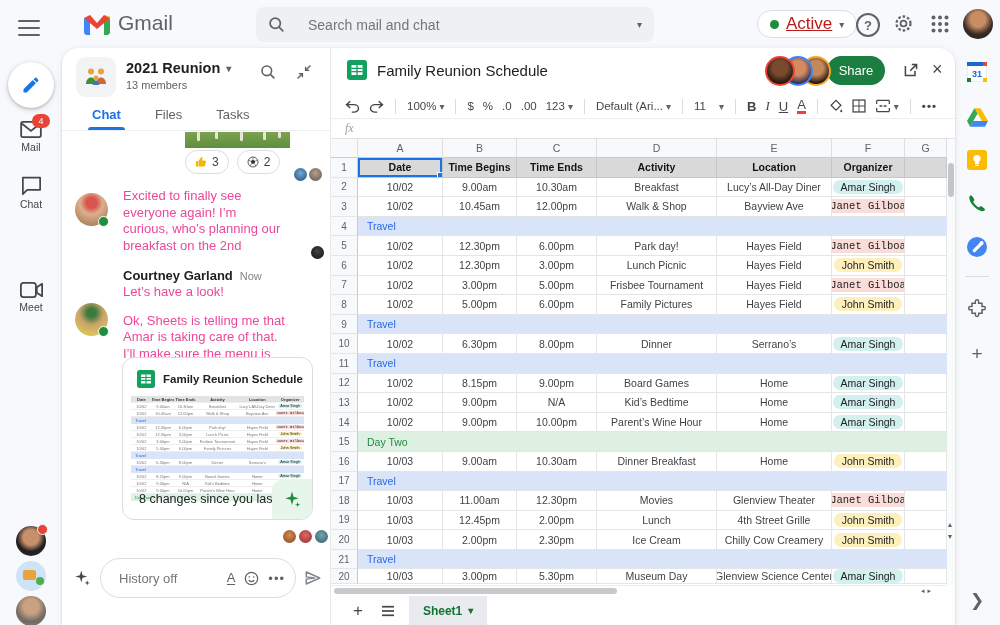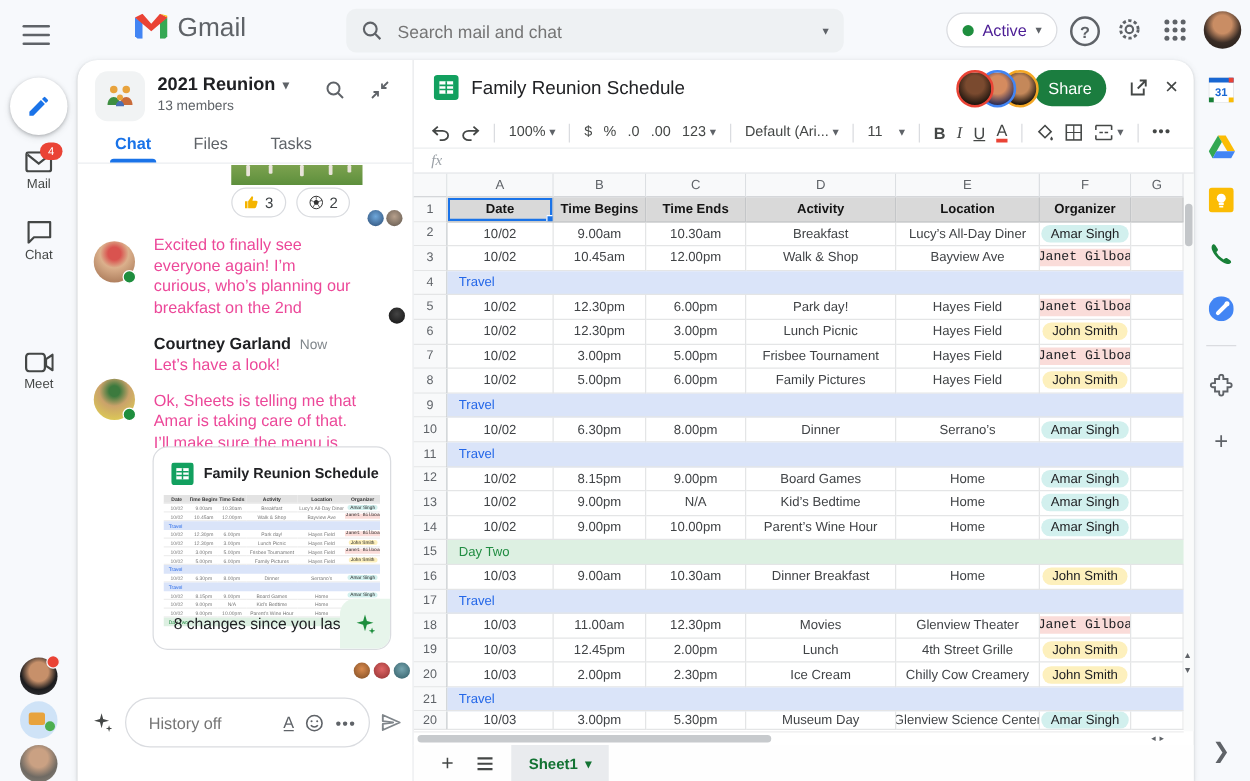--- a/index.html
+++ b/index.html
@@ -1,32 +1,32 @@
 <!DOCTYPE html>
 <html><head>
 <meta charset="utf-8">
 <style>
   html,body{margin:0;padding:0;background:#f6f8fc;font-family:"Liberation Sans",sans-serif;}
   .stage{position:relative;width:1000px;height:625px;overflow:hidden;background:#f7f9fc;}
   .abs{position:absolute;}
-  .flex{display:flex;align-items:flex-start;margin-left:24px;}
+  .flex{display:flex;align-items:flex-end;}
   svg{display:block;}
 
   
   .topbar{position:absolute;left:0;top:0;width:1000px;height:48px;background:#f7f9fc;}
   .hamburger{left:18px;top:15px;width:22px;height:16px;cursor:pointer;}
   .hamburger span{display:block;height:2px;background:#5f6368;margin:5px 0;border-radius:1px;}
   .brand{left:84px;top:11px;gap:8px;}
   .brand-name{font-size:21px;color:#5f6368;}
-  .searchbar{left:277px;top:7px;width:398px;height:35px;background:#eef1f3;border-radius:8px;display:flex;align-items:center;padding:0 12px;box-sizing:border-box;gap:10px;}
+  .searchbar{left:256px;top:7px;width:398px;height:35px;background:#eef1f3;border-radius:8px;display:flex;align-items:center;padding:0 12px;box-sizing:border-box;gap:21px;}
   .searchbar input{flex:1;border:none;background:transparent;outline:none;font-size:14px;color:#3c4043;font-family:"Liberation Sans",sans-serif;}
   .caret{font-size:10px;color:#5f6368;}
   .status-pill{left:757px;top:10px;height:28px;border:1px solid #dadce0;border-radius:15px;background:#fff;display:flex;align-items:center;gap:7px;padding:0 12px;box-sizing:border-box;}
   .status-dot{width:9px;height:9px;border-radius:50%;background:#1e8e3e;}
-  .status-text{font-size:13px;color:#4c1d95;}
+  .status-text{font-size:17px;color:#b91c1c;text-decoration:underline;}
   .help-circle{left:856px;top:13px;width:20px;height:20px;border:2px solid #5f6368;border-radius:50%;color:#5f6368;font-size:13px;font-weight:bold;display:flex;align-items:center;justify-content:center;}
   .avatar{border-radius:50%;}
   .av-top{left:963px;top:9px;width:30px;height:30px;background:radial-gradient(circle at 50% 35%,#c98d64 30%,#3a2d26 60%,#1f1a16 100%);}
 
   
   .leftrail{position:absolute;left:0;top:48px;width:62px;height:577px;}
   .fab{left:8px;top:14px;width:46px;height:46px;border-radius:50%;background:#fff;box-shadow:0 1px 3px rgba(60,64,67,.3),0 2px 6px rgba(60,64,67,.15);display:flex;align-items:center;justify-content:center;}
   .rail-item{width:62px;display:flex;flex-direction:column;align-items:center;gap:3px;}
   .rail-label{font-size:10.5px;color:#444746;}
   .rail-badge{position:absolute;top:-7px;right:-8px;background:#ea4335;color:#fff;font-size:9px;min-width:14px;height:14px;border-radius:8px;display:flex;align-items:center;justify-content:center;padding:0 2px;}

